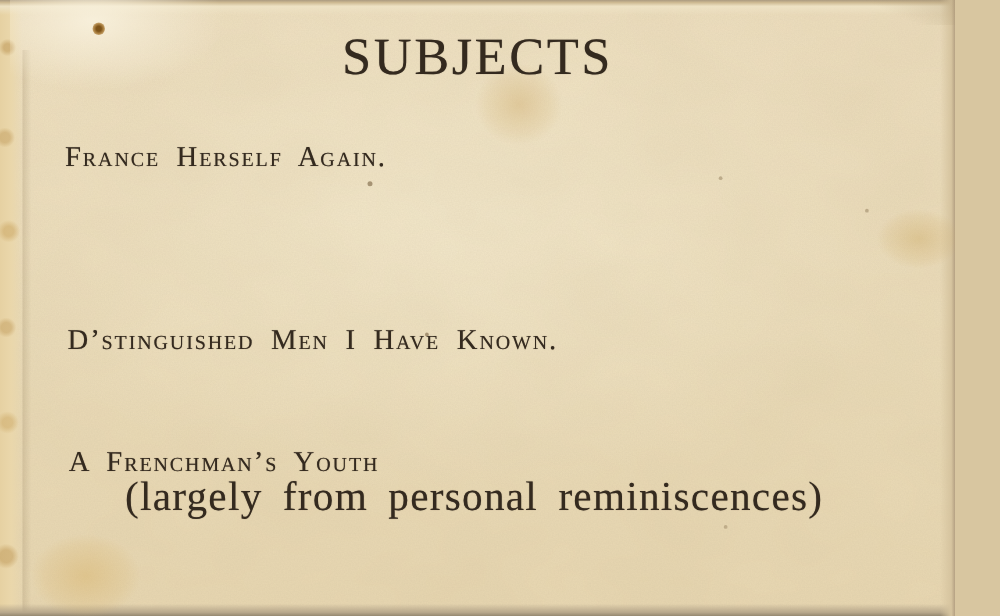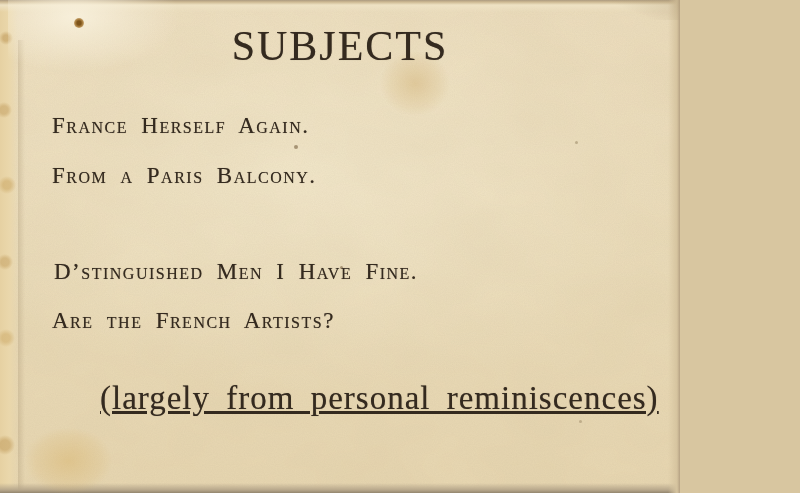--- a/index.html
+++ b/index.html
@@ -12,21 +12,21 @@
     font-family: "Liberation Serif", "DejaVu Serif", serif;
   }
   :root {
     --paper: #ecdebd;
     --paper-hi: #f4e9cc;
     --paper-sh: #e2cfa8;
     --ink: #342a1f;
   }
   .card {
     position: relative;
-    width: 680px;
+    width: 764px;
     height: 493px;
     background:
       radial-gradient(ellipse 520px 300px at 46% 34%, var(--paper-hi) 0%, rgba(244,233,204,0.35) 45%, rgba(244,233,204,0) 75%),
       linear-gradient(180deg, #eedfbf 0%, #ecddba 55%, #e9d8b2 100%);
     overflow: hidden;
   }
   
   .edge-top {
     position: absolute; left: 0; top: 0; width: 100%; height: 12px;
     background: linear-gradient(180deg, #ab9a80 0px, #cdb992 2px, #eee2c4 5px, rgba(238,226,196,0) 12px);
@@ -109,21 +109,20 @@
   .l4 { top: 254px; left: 54px; }
   .l5 { top: 303px; }
   .l6 { top: 352px; left: 55px; }
   .subnote {
     position: absolute; left: 100px; top: 382px;
     font-size: 33px; line-height: 33px;
     letter-spacing: 1px; word-spacing: 7px;
     white-space: nowrap;
     color: var(--ink);
     text-shadow: 0 0 0.7px rgba(52,42,31,0.55);
-    text-decoration: underline;
   }
   .grain { position: absolute; left: 0; top: 0; pointer-events: none; }
 </style>
 </head>
 <body>
 
 <div class="card">
 
   <svg class="grain" width="800" height="493" aria-hidden="true">
     <filter id="mottle">
@@ -151,18 +150,17 @@
   <div class="stain-right-mid"></div>
   <div class="stain-bottom-left"></div>
   <div class="speck s1"></div>
   <div class="speck s2"></div>
   <div class="speck s3"></div>
   <div class="speck s4"></div>
   <div class="speck s5"></div>
 
   <div class="title">SUBJECTS</div>
   <div class="line l1">France Herself Again.</div>
-  <div class="line l2">From a Paris Balcony.</div>
-  <div class="line l4">D’stinguished Men I Have Fine.</div>
-  <div class="line l5">Are the French Artists?</div>
+  <div class="line l4">D’stinguished Men I Have Known.</div>
+  <div class="line l6">A Frenchman’s Youth</div>
   <div class="subnote">(largely from personal reminiscences)</div>
 
 </div>
 
 </body></html>

